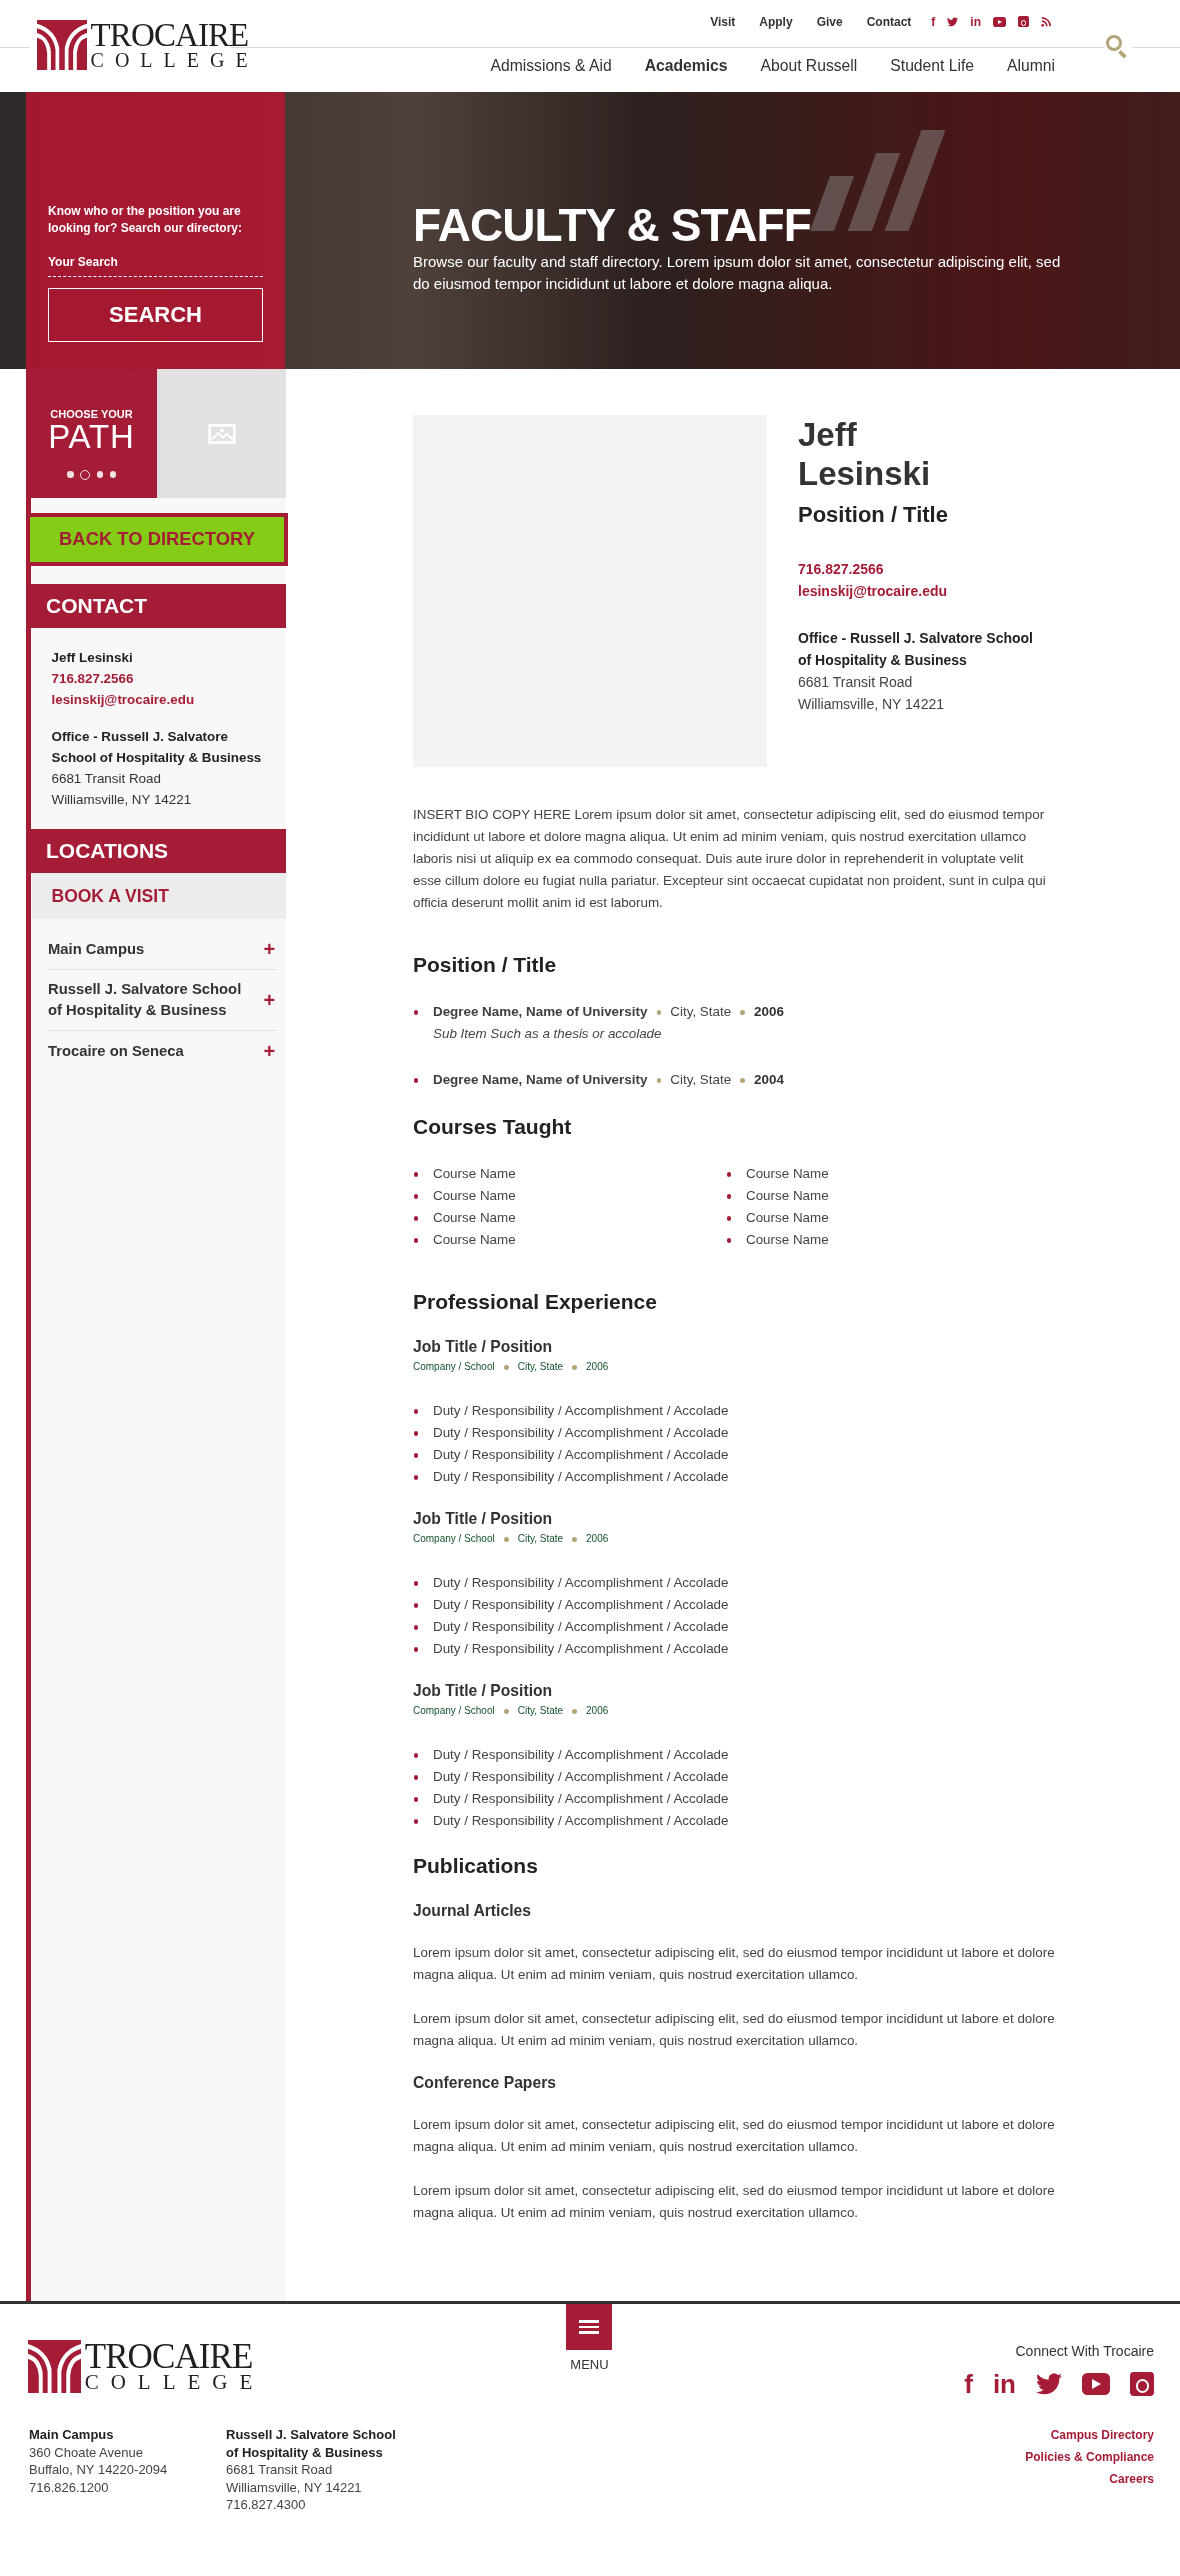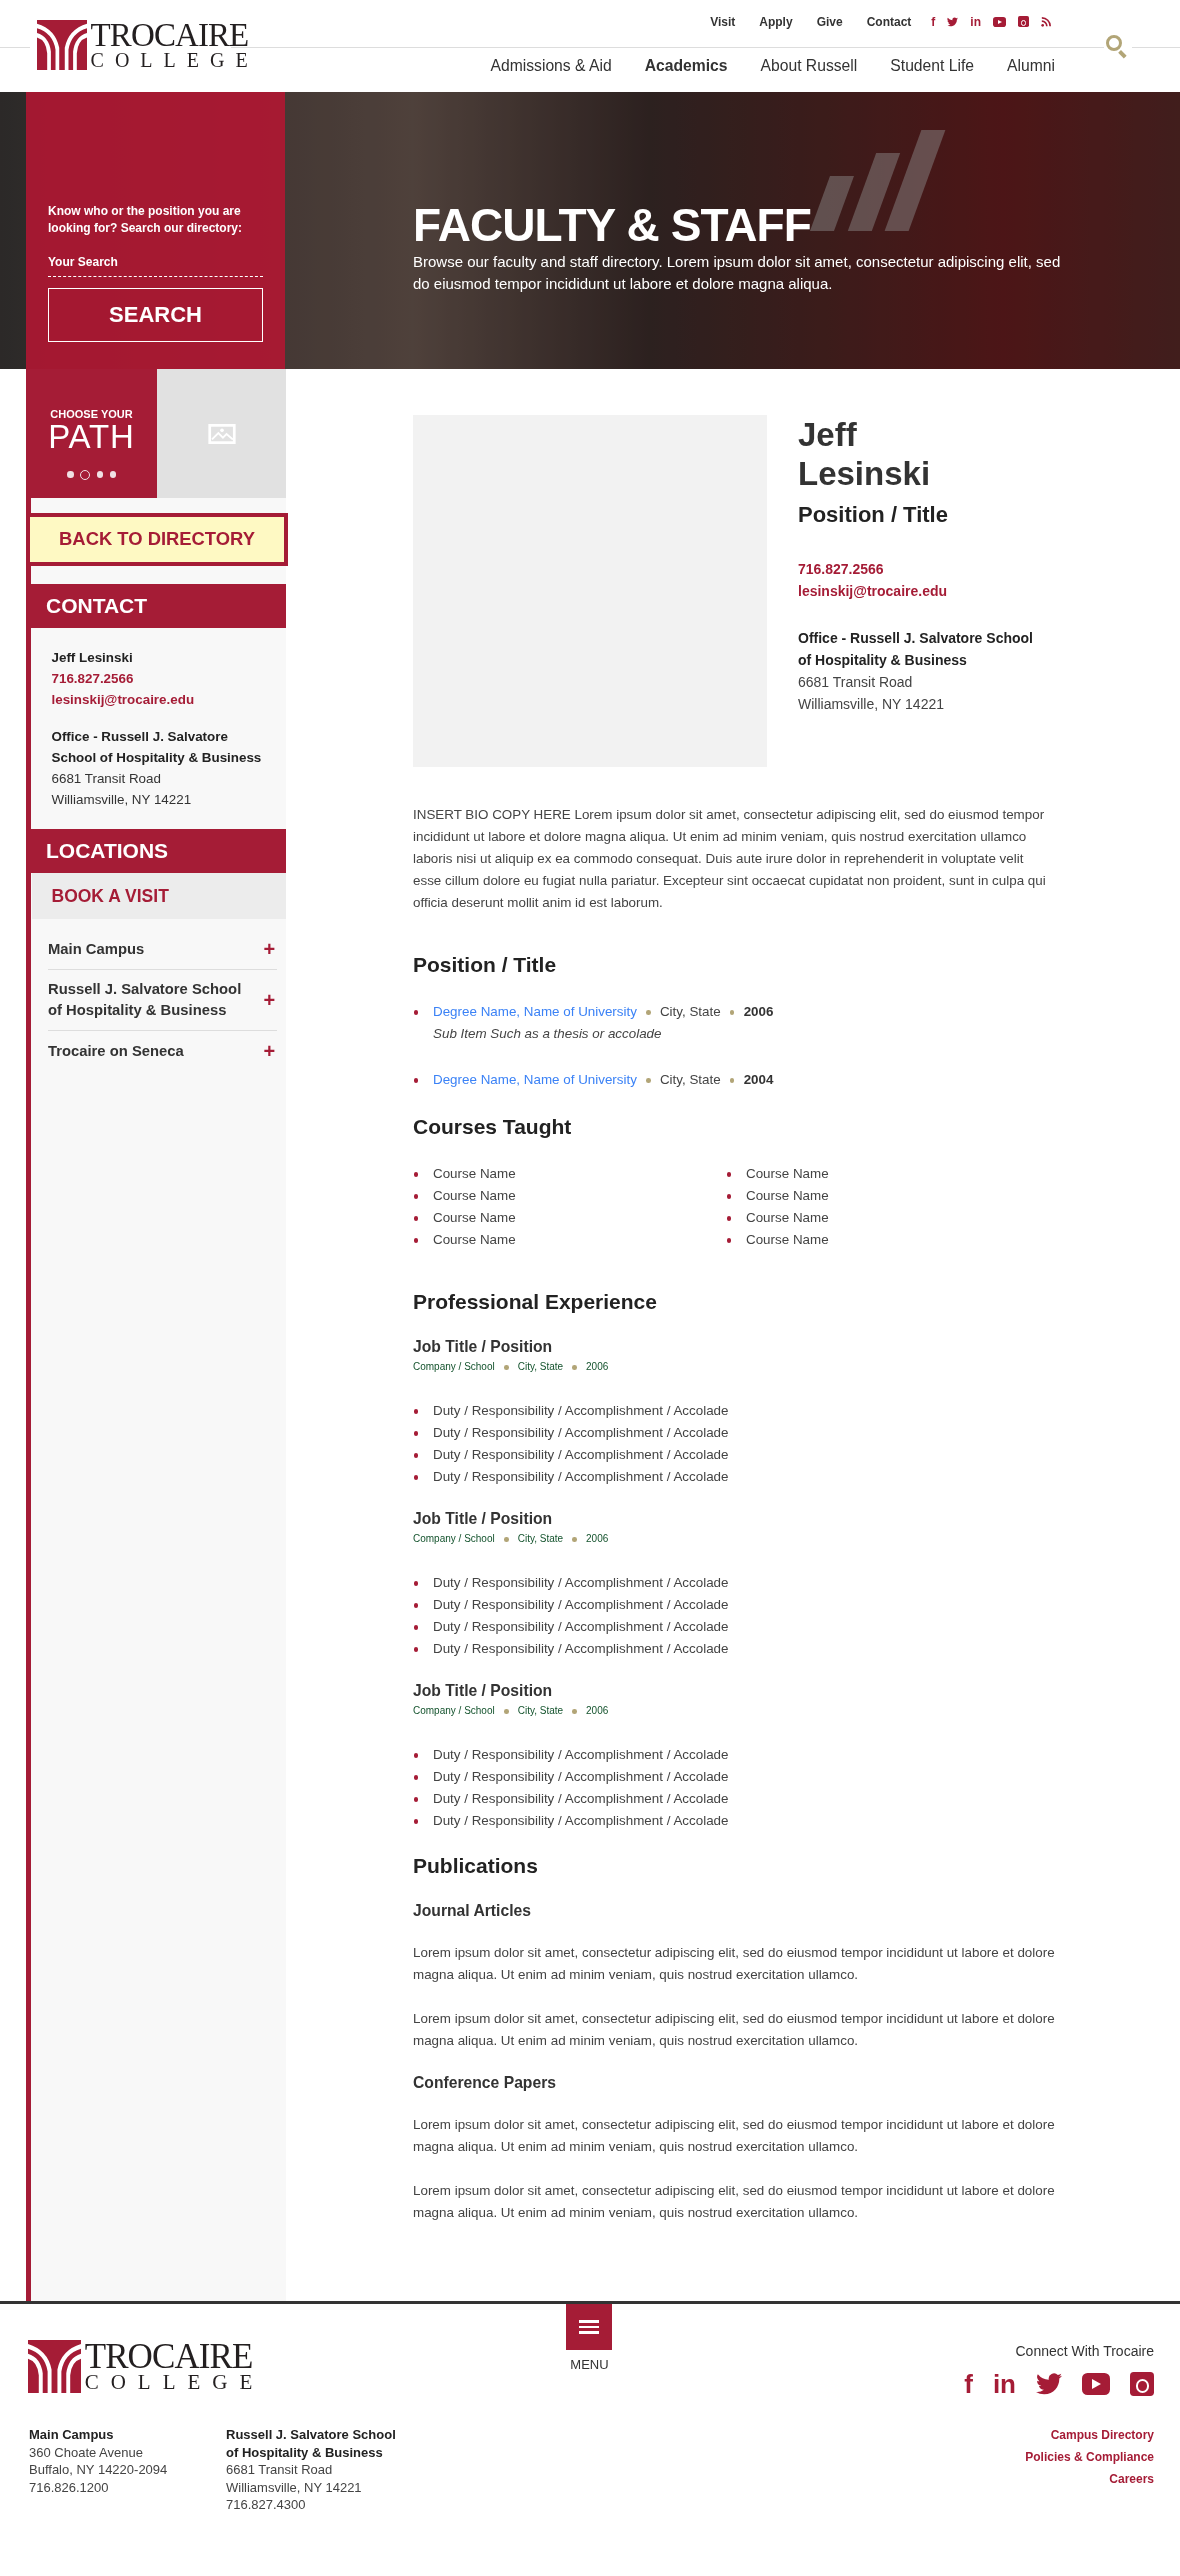--- a/index.html
+++ b/index.html
@@ -48,21 +48,21 @@
 .content{position:relative;margin-left:101px;width:645px;padding-top:46px;padding-bottom:55px}
 
 .path-box{position:relative;display:flex;height:129px;width:260px}
 .path-red{width:131px;height:129px;background:#a51c36;color:#fff;text-align:center;padding-top:39px}
 .path-red .c1{font-size:11px;font-weight:bold}
 .path-red .c2{font-size:33px;font-weight:300;line-height:33px;letter-spacing:0.9px}
 .dots{display:flex;justify-content:center;gap:6.5px;margin-top:16.6px;align-items:center}
 .dots i{width:6.5px;height:6.5px;border-radius:50%;background:#f0e0e4;display:block}
 .dots i.on{width:10px;height:10px;background:transparent;border:1.8px solid #f0e0e4}
 .path-img{width:129px;height:129px;background:#e1e1e1;display:flex;align-items:center;justify-content:center}
-.back-btn{margin-top:14.8px;width:262px;height:53px;border:4.6px solid #a51c36;background:#fef9c3;color:#a51c36;font-size:18.4px;font-weight:bold;display:flex;align-items:center;justify-content:center;position:relative;z-index:1}
+.back-btn{margin-top:14.8px;width:262px;height:53px;border:4.6px solid #a51c36;background:#84cc16;color:#a51c36;font-size:18.4px;font-weight:bold;display:flex;align-items:center;justify-content:center;position:relative;z-index:1}
 .side-head{position:relative;z-index:1;background:#a51c36;color:#fff;font-size:21px;font-weight:bold;height:44px;line-height:44px;padding-left:20px;width:260px}
 .contact-head{margin-top:18.4px}
 .side-contact{position:relative;z-index:1;padding:18.4px 22px 18.4px 20px;font-size:13.4px;line-height:21px;margin-left:5.5px}
 .side-contact .b{font-weight:bold;color:#222}
 .side-contact .r{font-weight:bold;color:#a51c36}
 .gap{height:16.6px}
 .book{position:relative;z-index:1;background:#ececec;height:46px;line-height:46px;padding-left:20px;color:#a51c36;font-size:17.5px;font-weight:bold;width:254px;margin-left:5.5px}
 .loc-list{position:relative;z-index:1;margin-left:22px;width:229px;padding-top:11px}
 .loc-item{display:flex;align-items:center;justify-content:space-between;padding:9.2px 0;border-bottom:0.9px solid #ddd;font-size:14.8px;font-weight:bold;color:#333;line-height:21px}
 .loc-item:last-child{border-bottom:none}
@@ -77,21 +77,21 @@
 .pinfo .ph{color:#a51c36;font-weight:bold;font-size:14px;margin-top:33px}
 .pinfo .em{color:#a51c36;font-weight:bold;font-size:14px;margin-top:5.5px}
 .pinfo .off{font-size:14px;font-weight:bold;color:#222;margin-top:28px;line-height:22px}
 .pinfo .addr{font-size:14px;line-height:22px;color:#444}
 .bio{margin-top:37px;font-size:13.4px;line-height:22px;color:#444;width:636px}
 h2.sec{font-size:21px;font-weight:bold;color:#222;margin-top:39px;margin-bottom:24px}
 .bul{list-style:none}
 .bul li{position:relative;padding-left:20px;font-size:13.4px;line-height:22px;color:#444}
 .bul li:before{content:"";position:absolute;left:0.9px;top:9.2px;width:4.6px;height:4.6px;border-radius:50%;background:#a51c36}
 .deg{margin-bottom:24px}
-.deg .dn{font-weight:normal;color:#3b82f6}
+.deg .dn{font-weight:bold;color:#404040}
 .gd{display:inline-block;width:4.6px;height:4.6px;border-radius:50%;background:#b2a577;margin:0 9.2px;vertical-align:middle}
 .deg .yr{font-weight:bold;color:#333}
 .deg .sub{font-style:italic;color:#444;display:block}
 .courses{display:flex}
 .courses ul{width:313px}
 .job h3{font-size:15.7px;font-weight:bold;color:#333;margin-top:0}
 .job .meta{font-size:10px;color:#14532d;line-height:22px}
 .job ul{margin-top:22px;margin-bottom:22px}
 .pub h3{font-size:15.7px;font-weight:bold;color:#333;margin-bottom:22px}
 .pub p{font-size:13.4px;line-height:22px;color:#444;margin-bottom:22px;width:645px}

